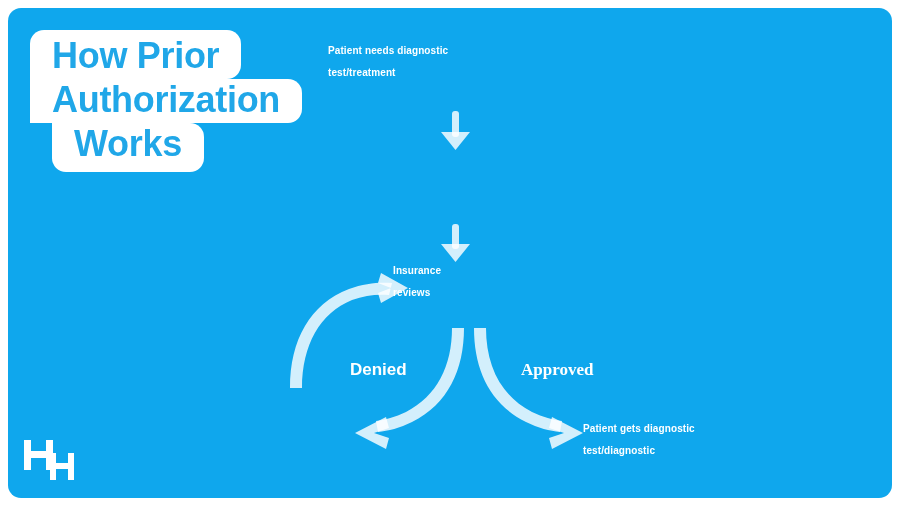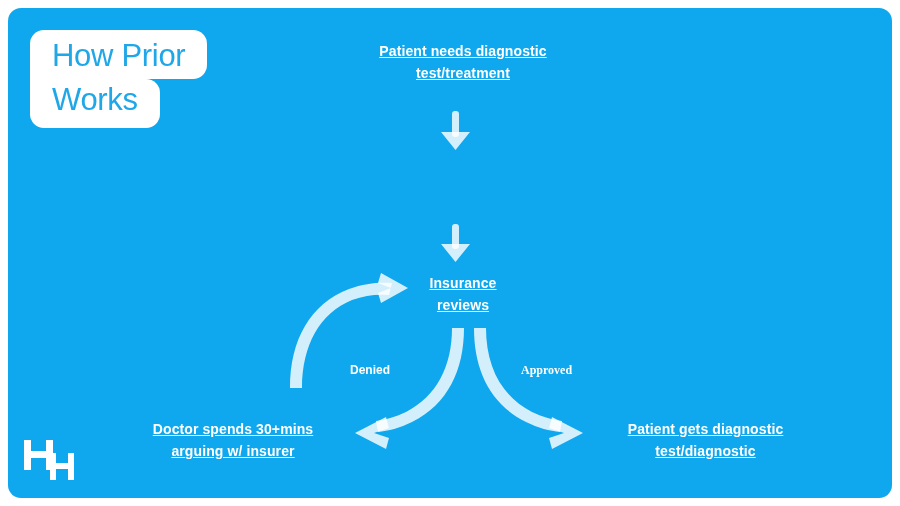--- a/index.html
+++ b/index.html
@@ -30,55 +30,53 @@
     position: absolute;
     left: 22px;
     top: 22px;
     display: flex;
     flex-direction: column;
     align-items: flex-start;
   }
   .title-line {
     background: #ffffff;
     color: #20A7E8;
-    font-weight: normal;
-    font-size: 31px;
+    font-weight: bold;
+    font-size: 36px;
     line-height: 34px;
     letter-spacing: -0.3px;
     padding: 9px 22px 9px 22px;
     white-space: nowrap;
   }
   .title-line.l1 { border-radius: 14px 14px 14px 0; padding-bottom: 6px; }
   .title-line.l2 { border-radius: 0 14px 14px 0; padding-top: 4px; padding-bottom: 6px; }
-  .title-line.l3 { border-radius: 0 14px 14px 14px; padding-top: 4px; padding-bottom: 11px; }
+  .title-line.l3 { border-radius: 0 14px 14px 14px; padding-top: 4px; padding-bottom: 11px; margin-left: 22px; }
 
   
   .node {
     position: absolute;
     color: #ffffff;
     font-weight: bold;
-    font-size: 14px;
+    font-size: 10px;
     line-height: 22px;
-    text-align: center;
     white-space: pre-line;
     letter-spacing: 0.1px;
-    text-decoration: underline;
   }
   #node-patient-needs { left: 320px; top: 32px;  width: 270px; }
   #node-doctor-orders { left: 320px; top: 155px; width: 270px; }
-  #node-insurance     { left: 385px; top: 264px; width: 140px; }
+  #node-insurance     { left: 385px; top: 252px; width: 140px; }
   #node-doctor-argues { left: 105px; top: 410px; width: 240px; }
   #node-patient-gets  { left: 575px; top: 410px; width: 245px; }
 
   
   .branch-label {
     position: absolute;
     color: #ffffff;
     font-weight: bold;
-    font-size: 12px;
+    font-size: 17px;
     line-height: 20px;
     white-space: nowrap;
   }
   #label-denied   { left: 342px; top: 352px; }
   #label-approved { left: 513px; top: 352px; font-family: Liberation Serif, serif; }
 
   
   #arrows {
     position: absolute;
     left: 0; top: 0;
@@ -94,20 +92,21 @@
     height: 46px;
   }
 </style>
 </head>
 <body>
 
 <div id="canvas">
 
   <div id="title-block">
     <div class="title-line l1">How Prior</div>
+    <div class="title-line l2">Authorization</div>
     <div class="title-line l3">Works</div>
   </div>
 
   <svg id="arrows" viewBox="0 0 884 490" xmlns="http://www.w3.org/2000/svg">
     <g fill="#ffffff" fill-opacity="0.82">
 
       <g>
         <rect x="444" y="103" width="7" height="26" rx="3"></rect>
         <path d="M 433 124 L 447.5 142 L 462 124 Z"></path>
       </g>
@@ -150,22 +149,20 @@
     </g>
   </svg>
 
   <div class="node" id="node-patient-needs">Patient needs diagnostic
 test/treatment</div>
 
 
   <div class="node" id="node-insurance">Insurance
 reviews</div>
 
-  <div class="node" id="node-doctor-argues">Doctor spends 30+mins
-arguing w/ insurer</div>
 
   <div class="node" id="node-patient-gets">Patient gets diagnostic
 test/diagnostic</div>
 
   <div class="branch-label" id="label-denied">Denied</div>
 
   <div class="branch-label" id="label-approved">Approved</div>
 
   <svg id="logo" viewBox="0 0 62 46" xmlns="http://www.w3.org/2000/svg">
     <g fill="#ffffff">

